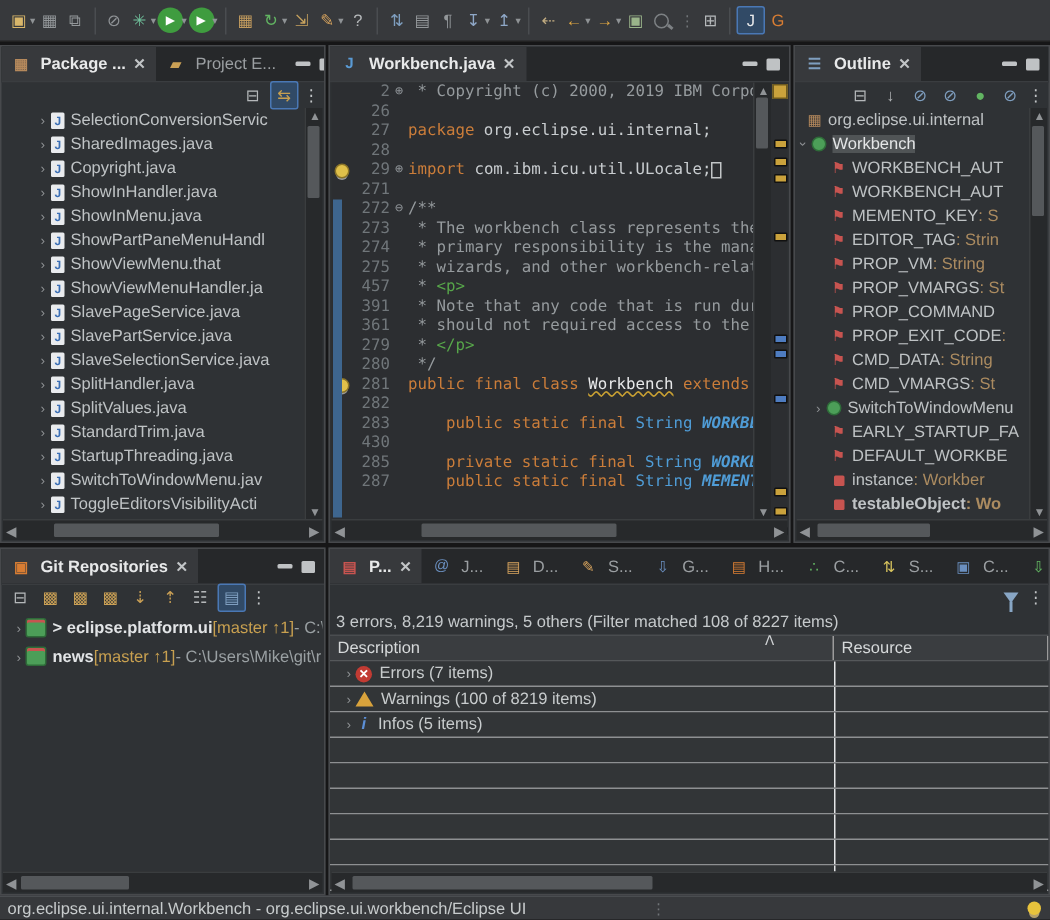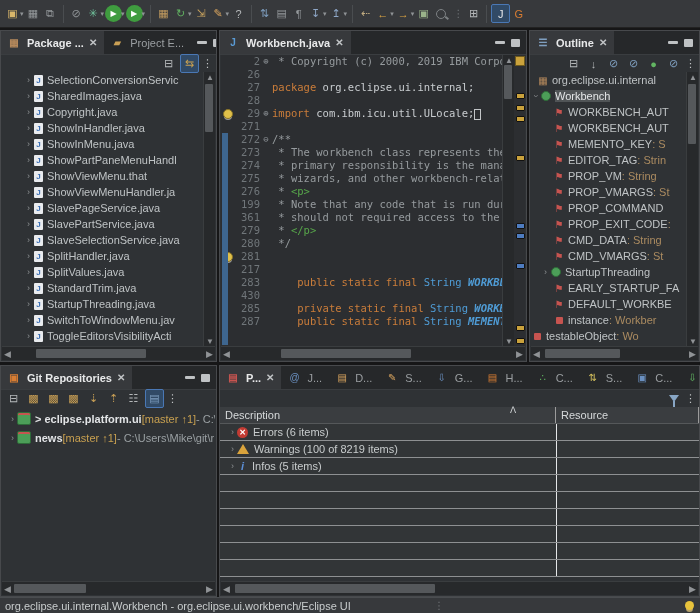--- a/index.html
+++ b/index.html
@@ -281,27 +281,27 @@
         <div class="cl"><span class="gic"></span><span class="lnum">2</span><span class="fold">⊕</span><span class="ctext"><span class="c-cm"> * Copyright (c) 2000, 2019 IBM Corpor</span></span></div>
         <div class="cl"><span class="gic"></span><span class="lnum">26</span><span class="fold"></span><span class="ctext"></span></div>
         <div class="cl"><span class="gic"></span><span class="lnum">27</span><span class="fold"></span><span class="ctext"><span class="c-kw">package </span><span class="c-pl">org.eclipse.ui.internal;</span></span></div>
         <div class="cl"><span class="gic"></span><span class="lnum">28</span><span class="fold"></span><span class="ctext"></span></div>
         <div class="cl"><span class="gic"><span class="bulb"></span></span><span class="lnum">29</span><span class="fold">⊕</span><span class="ctext"><span class="c-kw">import </span><span class="c-pl">com.ibm.icu.util.ULocale;</span><span class="cursorbox"></span></span></div>
         <div class="cl"><span class="gic"></span><span class="lnum">271</span><span class="fold"></span><span class="ctext"></span></div>
         <div class="cl"><span class="gic"></span><span class="lnum">272</span><span class="fold">⊖</span><span class="ctext"><span class="c-cm">/**</span></span></div>
         <div class="cl"><span class="gic"></span><span class="lnum">273</span><span class="fold"></span><span class="ctext"><span class="c-cm"> * The workbench class represents the</span></span></div>
         <div class="cl"><span class="gic"></span><span class="lnum">274</span><span class="fold"></span><span class="ctext"><span class="c-cm"> * primary responsibility is the manag</span></span></div>
         <div class="cl"><span class="gic"></span><span class="lnum">275</span><span class="fold"></span><span class="ctext"><span class="c-cm"> * wizards, and other workbench-relate</span></span></div>
-        <div class="cl"><span class="gic"></span><span class="lnum">276</span><span class="fold"></span><span class="ctext"><span class="c-cm"> * </span><span class="c-tg">&lt;p&gt;</span></span></div>
-        <div class="cl"><span class="gic"></span><span class="lnum">199</span><span class="fold"></span><span class="ctext"><span class="c-cm"> * Note that any code that is run duri</span></span></div>
+        <div class="cl"><span class="gic"></span><span class="lnum">457</span><span class="fold"></span><span class="ctext"><span class="c-cm"> * </span><span class="c-tg">&lt;p&gt;</span></span></div>
+        <div class="cl"><span class="gic"></span><span class="lnum">391</span><span class="fold"></span><span class="ctext"><span class="c-cm"> * Note that any code that is run duri</span></span></div>
         <div class="cl"><span class="gic"></span><span class="lnum">361</span><span class="fold"></span><span class="ctext"><span class="c-cm"> * should not required access to the d</span></span></div>
         <div class="cl"><span class="gic"></span><span class="lnum">279</span><span class="fold"></span><span class="ctext"><span class="c-cm"> * </span><span class="c-tg">&lt;/p&gt;</span></span></div>
         <div class="cl"><span class="gic"></span><span class="lnum">280</span><span class="fold"></span><span class="ctext"><span class="c-cm"> */</span></span></div>
-        <div class="cl"><span class="gic"><span class="bulb"></span></span><span class="lnum">281</span><span class="fold"></span></div>
-        <div class="cl"><span class="gic"></span><span class="lnum">217</span><span class="fold"></span><span class="ctext"></span></div>
+        <div class="cl"><span class="gic"><span class="bulb"></span></span><span class="lnum">281</span><span class="fold"></span><span class="ctext"><span class="c-kw">public final class </span><span class="c-cd">Workbench</span><span class="c-kw"> extends </span></span></div>
+        <div class="cl"><span class="gic"></span><span class="lnum">282</span><span class="fold"></span><span class="ctext"></span></div>
         <div class="cl"><span class="gic"></span><span class="lnum">283</span><span class="fold"></span><span class="ctext"><span class="c-kw">    public static final </span><span class="c-ty">String</span><span class="c-pl"> </span><span class="c-co">WORKBEN</span></span></div>
         <div class="cl"><span class="gic"></span><span class="lnum">430</span><span class="fold"></span><span class="ctext"></span></div>
         <div class="cl"><span class="gic"></span><span class="lnum">285</span><span class="fold"></span><span class="ctext"><span class="c-kw">    private static final </span><span class="c-ty">String</span><span class="c-pl"> </span><span class="c-co">WORKBE</span></span></div>
         <div class="cl"><span class="gic"></span><span class="lnum">287</span><span class="fold"></span><span class="ctext"><span class="c-kw">    public static final </span><span class="c-ty">String</span><span class="c-pl"> </span><span class="c-co">MEMENTO</span></span></div>
       </div>
   </div>
   <div class="vscroll" style="right:12px">
     <span class="varu">▲</span>
     <div class="vthumb" style="top:10px;height:34px"></div>
     <span class="vard">▼</span>
@@ -424,42 +424,42 @@
           <span class="fldic">⚑</span>
         </span>
         <span class="lbl">CMD_VMARGS</span>
         <span class="typ"> : St</span>
       </div>
       <div class="trow" style="padding-left: 10px;">
         <span class="chev">›</span>
         <span class="mini">
           <span class="clsic"></span>
         </span>
-        <span class="lbl">StartupThreading</span>
+        <span class="lbl">SwitchToWindowMenu</span>
       </div>
       <div class="trow" style="padding-left: 22px;">
         <span class="mini">
           <span class="fldic">⚑</span>
         </span>
         <span class="lbl">EARLY_STARTUP_FA</span>
       </div>
       <div class="trow" style="padding-left: 22px;">
         <span class="mini">
           <span class="fldic">⚑</span>
         </span>
         <span class="lbl">DEFAULT_WORKBE</span>
       </div>
       <div class="trow" style="padding-left: 22px;">
         <span class="mini">
           <span class="prvic"></span>
         </span>
         <span class="lbl">instance</span>
         <span class="typ"> : Workber</span>
       </div>
-      <div class="trow" style="">
+      <div class="trow" style="padding-left: 22px; font-weight: bold;">
         <span class="mini">
           <span class="prvic"></span>
         </span>
         <span class="lbl">testableObject</span>
         <span class="typ"> : Wo</span>
       </div>
       <div class="trow" style="padding-left: 22px;">
         <span class="mini"></span>
         <span class="lbl"></span>
       </div>
@@ -564,34 +564,35 @@
       <div class="tab">
         <span class="mini" style="color: rgb(98, 181, 98);">⇩</span>
       </div>
     </div>
   <div class="viewbar" id="probtools">
     <span class="ico">
         <span class="funnel"></span>
       </span>
     <span class="kebab">⋮</span>
   </div>
+  <div class="sumline">3 errors, 8,219 warnings, 5 others (Filter matched 108 of 8227 items)</div>
   <div class="phead" id="probhead">
     <span class="sortmark">ᐱ</span>
   <div class="pheadcell" style="width: 336px;">
         <span>Description</span>
       </div>
       <div class="pheadcell" style="width: 143px;">
         <span>Resource</span>
       </div>
     </div>
   <div id="probrows">
       <div class="prow" style="padding-left: 8px;">
         <span class="chev">›</span>
         <span class="errico">✕</span>
-        <span>Errors (6 items)</span>
+        <span>Errors (7 items)</span>
         <span class="vdiv"></span>
       </div>
       <div class="prow" style="padding-left: 8px;">
         <span class="chev">›</span>
         <span class="warnico"></span>
         <span>Warnings (100 of 8219 items)</span>
         <span class="vdiv"></span>
       </div>
       <div class="prow" style="padding-left: 8px;">
         <span class="chev">›</span>

